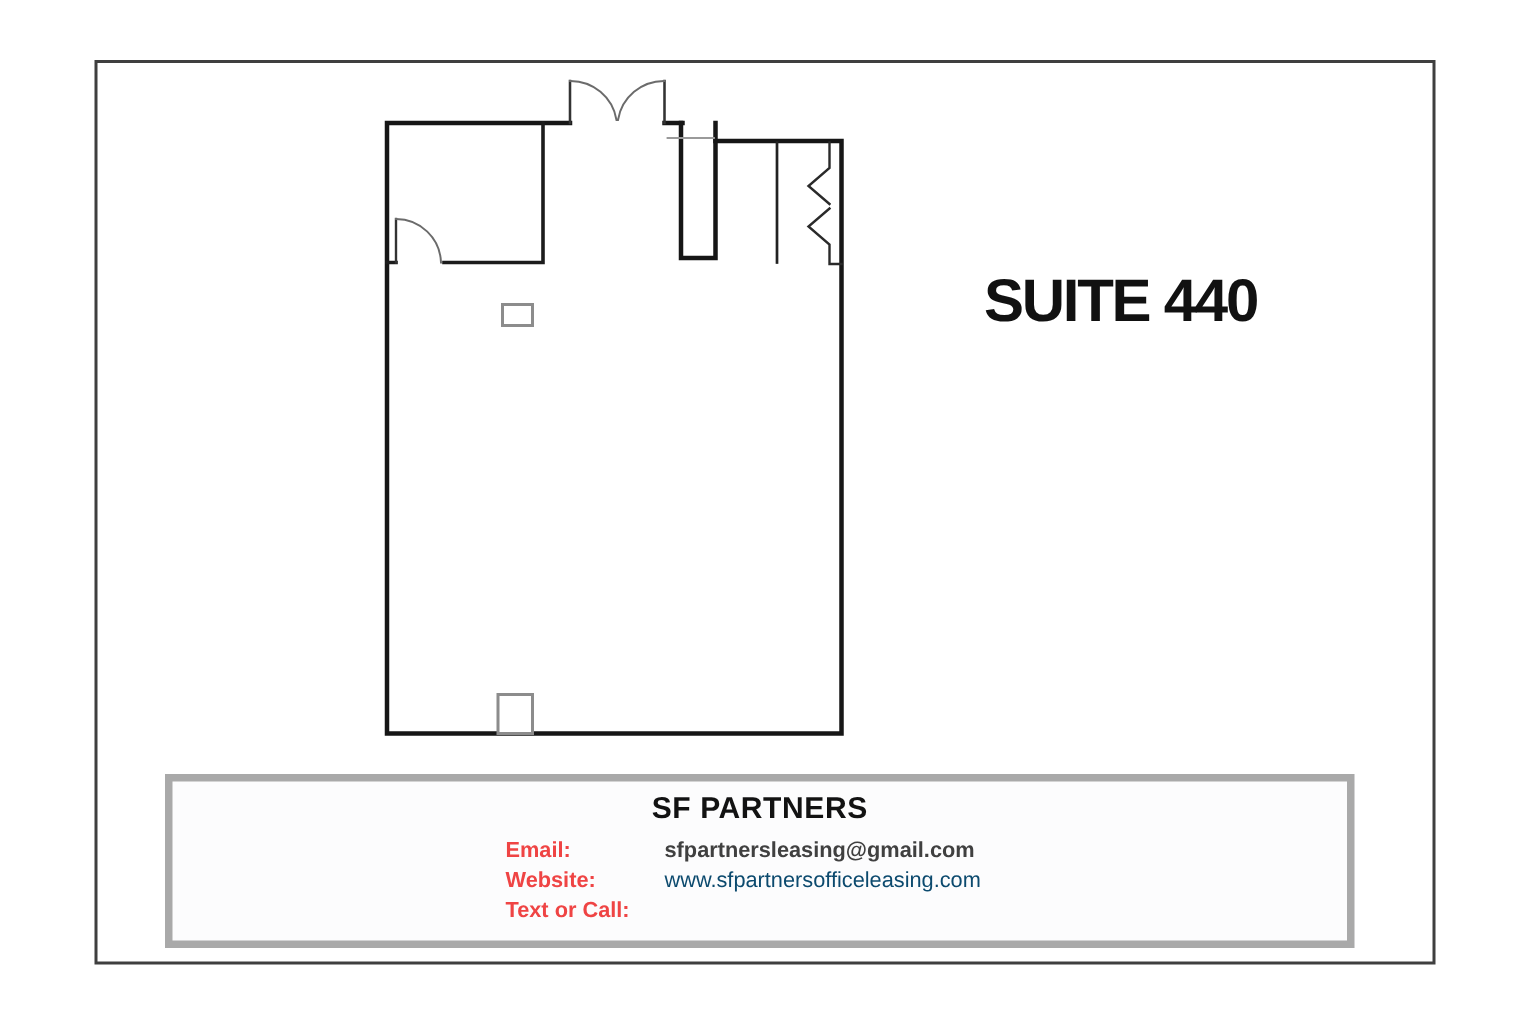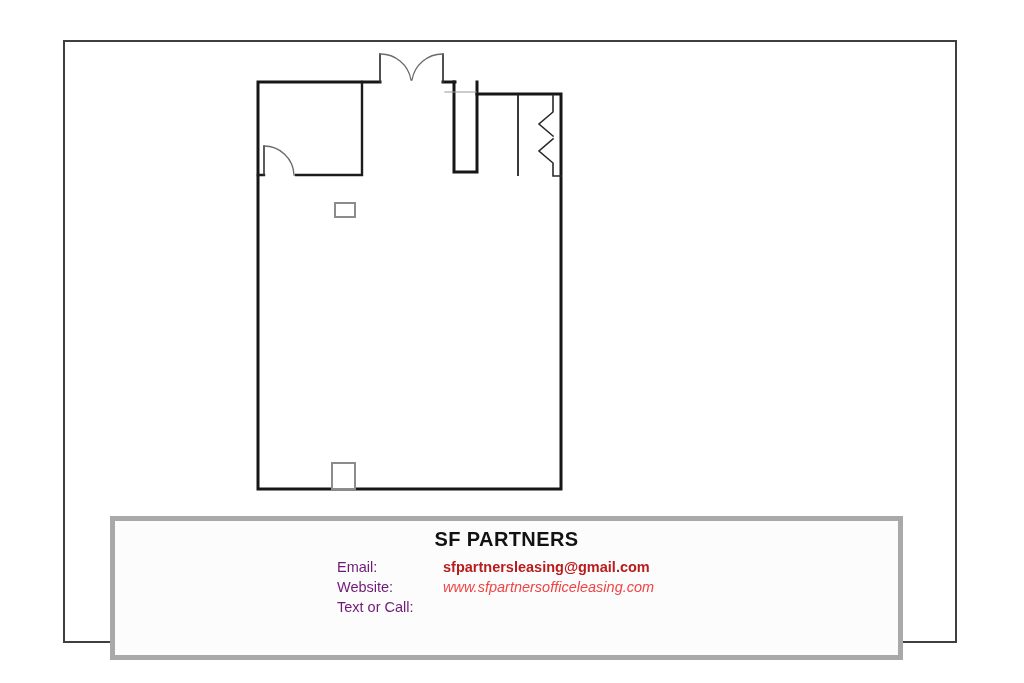--- a/index.html
+++ b/index.html
@@ -46,21 +46,21 @@
     font-size: 33px;
     font-weight: 700;
     letter-spacing: -1px;
     line-height: 36px;
     white-space: nowrap;
   }
 
   .contact-card {
     position: absolute;
     left: 110px; top: 516px;
-    width: 793px; height: 144px;
+    width: 793px; height: 116px;
     border: 5px solid #a9a9a9;
     background: #fcfcfd;
   }
   .company-name {
     position: absolute;
     left: 0; top: 7px;
     width: 100%;
     text-align: center;
     font-size: 20px;
     font-weight: 700;
@@ -71,27 +71,27 @@
     position: absolute;
     left: 222px; top: 36px;
     display: grid;
     grid-template-columns: 106px auto;
     column-gap: 0;
     row-gap: 0;
     font-size: 14.5px;
     line-height: 20px;
   }
   .contact-label {
-    font-weight: 400;
-    color: #701a75;
+    font-weight: 700;
+    color: #ef4444;
     white-space: nowrap;
   }
   .contact-value { white-space: nowrap; }
-  .value-strong { font-weight: 700; color: #b91c1c; }
-  .value-regular { font-weight: 400; color: #ef4444; font-style: italic; }
+  .value-strong { font-weight: 700; color: #404040; }
+  .value-regular { font-weight: 400; color: #0c4a6e; }
 </style>
 </head>
 <body>
 
 <div class="canvas">
 
   <div class="outer-frame"></div>
 
   <svg class="plan-svg" viewBox="0 0 1024 683">
     <g fill="none" stroke-linecap="square" stroke-linejoin="miter">
@@ -118,20 +118,21 @@
 
       <path d="M380 54 A31 31 0 0 1 411 80 M443 54 A31 31 0 0 0 412 80" stroke="#6b6b6b" stroke-width="1.3"></path>
 
       <rect x="335" y="203" width="20" height="14" fill="#ffffff" stroke="#8c8c8c" stroke-width="2"></rect>
 
       <rect x="332" y="463" width="23" height="26" fill="#ffffff" stroke="#8c8c8c" stroke-width="2"></rect>
     </g>
   </svg>
 
   <div class="title-block">
+    <div class="title-suite">SUITE 440</div>
   </div>
 
   <div class="contact-card">
     <div class="company-name">SF PARTNERS</div>
     <div class="contact-rows">
       <div class="contact-label">Email:</div>
       <div class="contact-value value-strong">sfpartnersleasing@gmail.com</div>
 
       <div class="contact-label">Website:</div>
       <div class="contact-value value-regular">www.sfpartnersofficeleasing.com</div>

